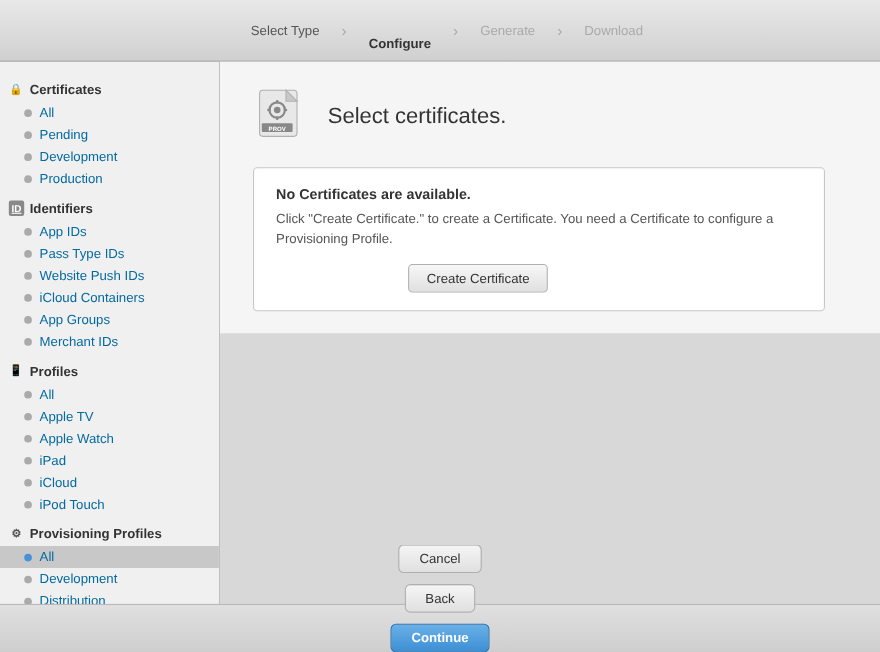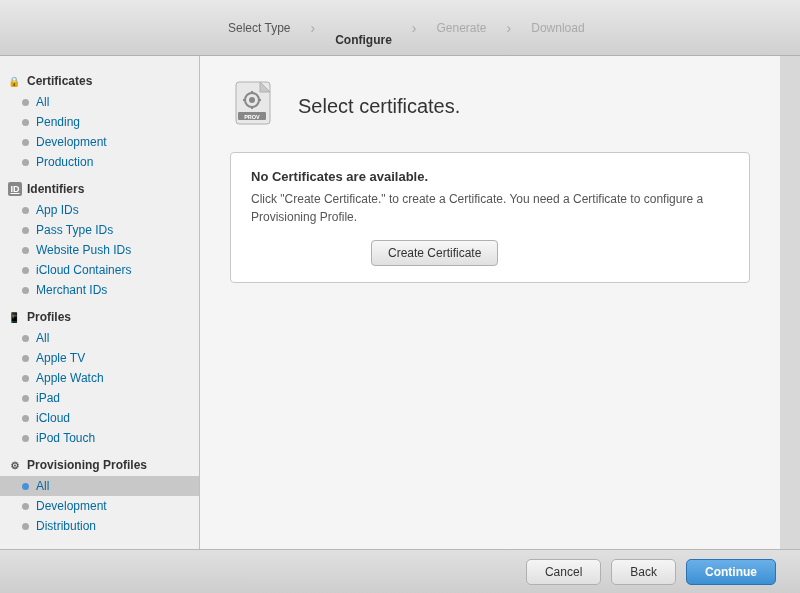--- a/index.html
+++ b/index.html
@@ -104,21 +104,21 @@
     }
     .sidebar-item .dot.blue {
       background: #4a90d9;
     }
 
     
     .content-area {
       flex: 1;
       background: #f5f5f5;
       display: flex;
-      flex-direction: row;
+      flex-direction: column;
       overflow: hidden;
     }
     .content-upper {
       background: #f5f5f5;
       padding: 24px 30px 20px 30px;
       flex-shrink: 0;
     }
     .page-header {
       display: flex;
       align-items: center;
@@ -185,20 +185,21 @@
     .bottom-bar {
       height: 44px;
       background: linear-gradient(to bottom, #e0e0e0, #cecece);
       border-top: 1px solid #b8b8b8;
       display: flex;
       align-items: center;
       justify-content: flex-end;
       padding: 0 24px;
       gap: 10px;
       flex-shrink: 0;
+      flex-direction: column;
     }
     .btn {
       padding: 5px 18px;
       border-radius: 5px;
       font-size: 12px;
       cursor: pointer;
       border: 1px solid #b0b0b0;
     }
     .btn-default {
       background: linear-gradient(to bottom, #f5f5f5, #e0e0e0);
@@ -269,20 +270,24 @@
         <span class="dot"></span>
         <span>Pass Type IDs</span>
       </div>
     <div class="sidebar-item">
         <span class="dot"></span>
         <span>Website Push IDs</span>
       </div>
     <div class="sidebar-item">
         <span class="dot"></span>
         <span>iCloud Containers</span>
+      </div>
+    <div class="sidebar-item">
+        <span class="dot"></span>
+        <span>App Groups</span>
       </div>
     <div class="sidebar-item">
         <span class="dot"></span>
         <span>Merchant IDs</span>
       </div>
 
     <div class="sidebar-section-header">
       <span class="section-icon">📱</span>
       <span>Profiles</span>
     </div>

